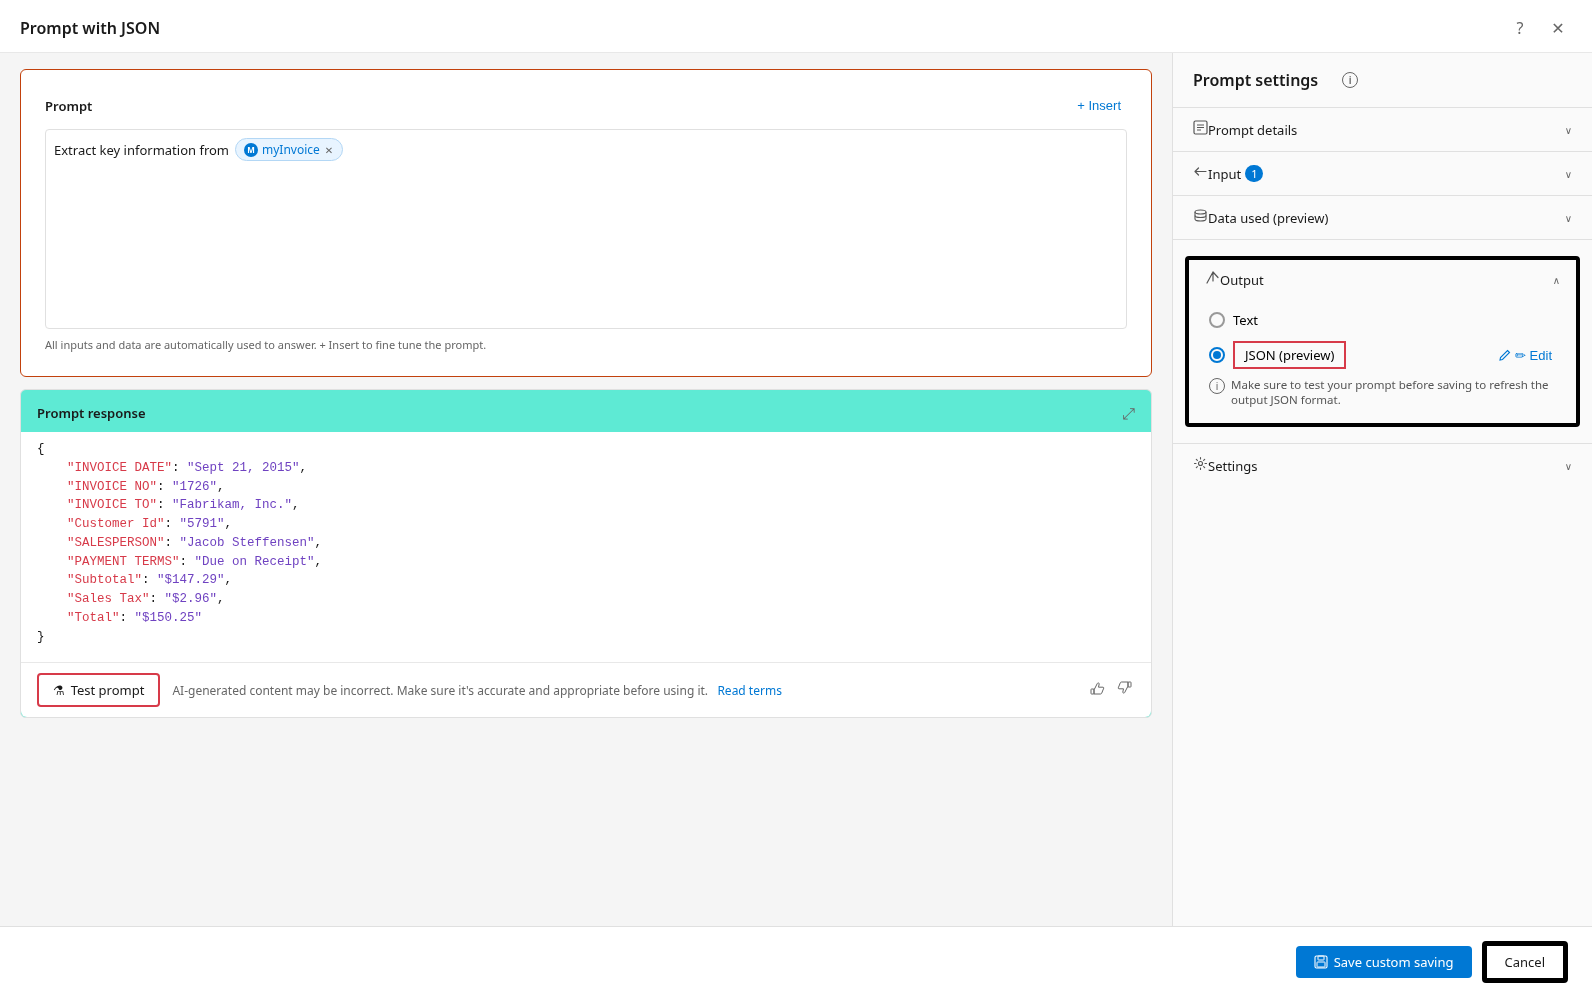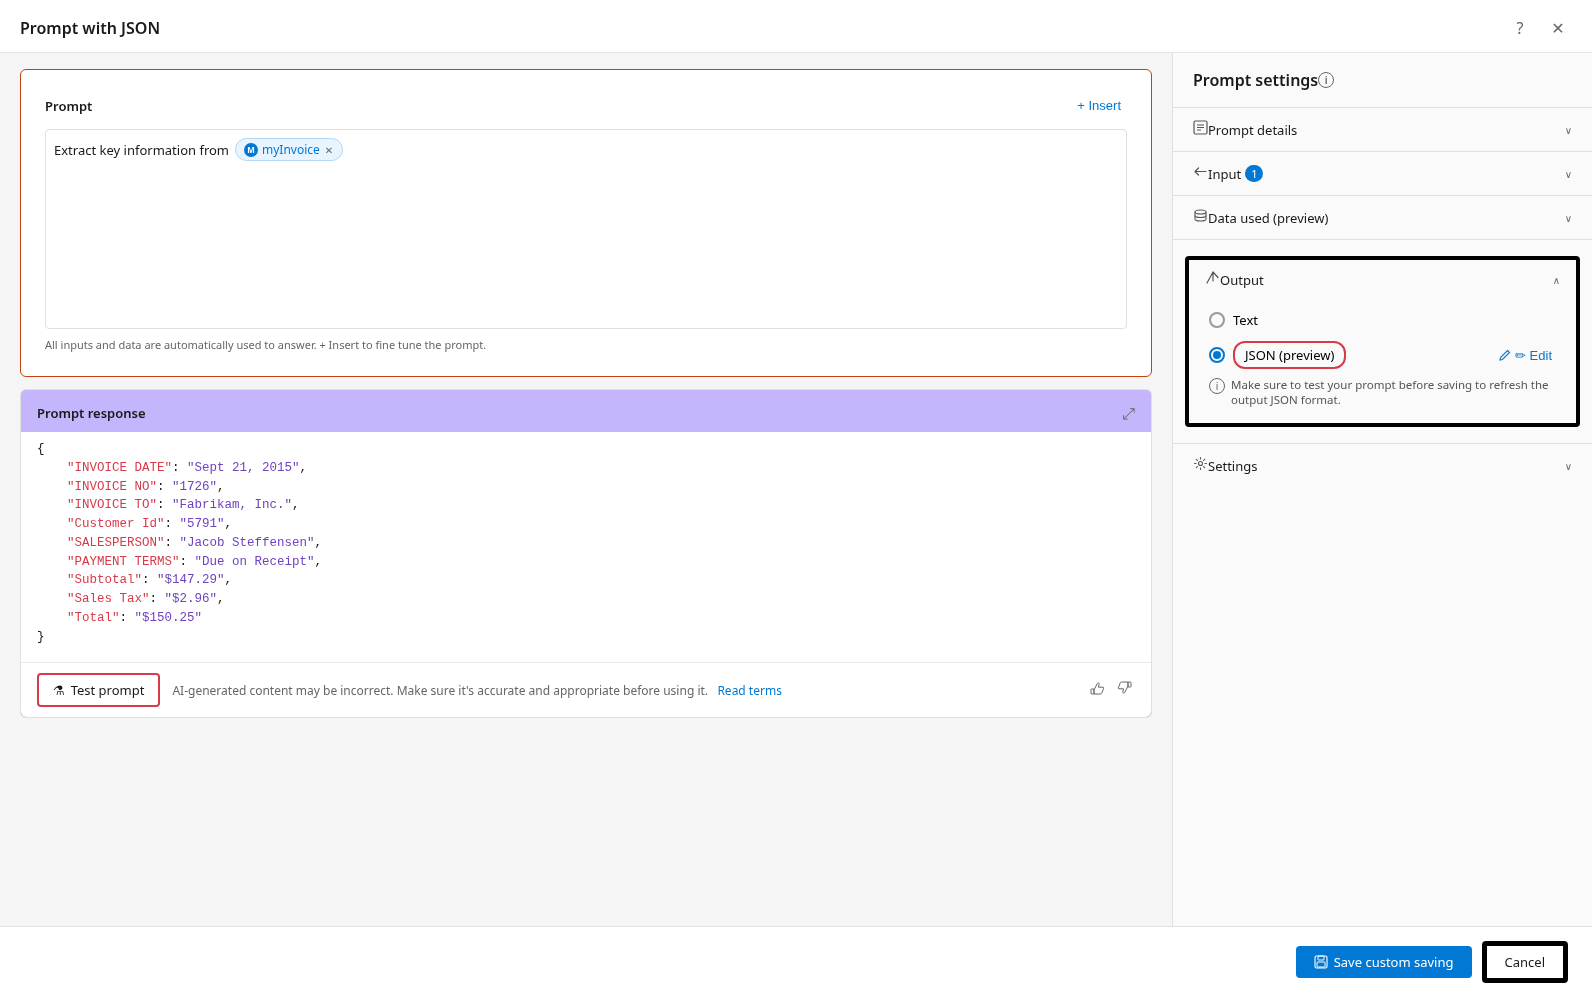--- a/index.html
+++ b/index.html
@@ -156,21 +156,21 @@
       padding: 0 1px;
     }
 
     .hint-text {
       font-size: 11px;
       color: #666;
       margin-top: 8px;
     }
 
     .prompt-response-box {
-      background: #c4b5fd;
+      background: #5eead4;
       border: 1px solid #e0e0e0;
       border-radius: 6px;
       display: flex;
       flex-direction: column;
     }
 
     .response-header {
       display: flex;
       align-items: center;
       justify-content: space-between;
@@ -254,21 +254,21 @@
       border-left: 1px solid #e0e0e0;
       display: flex;
       flex-direction: column;
       padding: 16px 0;
       overflow-y: auto;
     }
 
     .settings-title {
       display: flex;
       align-items: center;
-      gap: 0;
+      gap: 24px;
       padding: 0 4px 16px 20px;
       font-size: 16px;
       font-weight: 600;
       color: #1a1a1a;
     }
 
     .info-icon {
       width: 16px;
       height: 16px;
       border: 1.5px solid #666;
@@ -586,21 +586,21 @@
               <div class="radio-option">
                 <div class="radio-input"></div>
                 <span>Text</span>
               </div>
 
               <div style="display:flex; align-items:center; width:100%;">
                 <div class="radio-option" style="flex:1;">
                   <div class="radio-input selected">
                     <div class="radio-dot"></div>
                   </div>
-                  <div style="display:inline-flex; align-items:center; border: 2px solid #d73a49; border-radius:12px; padding: 3px 10px;">
+                  <div style="display:inline-flex; align-items:center; border: 2px solid #d73a49; border-radius:0; padding: 3px 10px;">
                     <span>JSON (preview)</span>
                   </div>
                 </div>
                 <button class="edit-button">
                   <svg width="13" height="13" viewBox="0 0 13 13" fill="none">
                       <path d="M9.5 1.5L11.5 3.5L4.5 10.5L2 11L2.5 8.5L9.5 1.5Z" stroke="#0078d4" stroke-width="1.1" fill="none"></path>
                     </svg>
                   <span>✏ Edit</span>
                 </button>
               </div>

